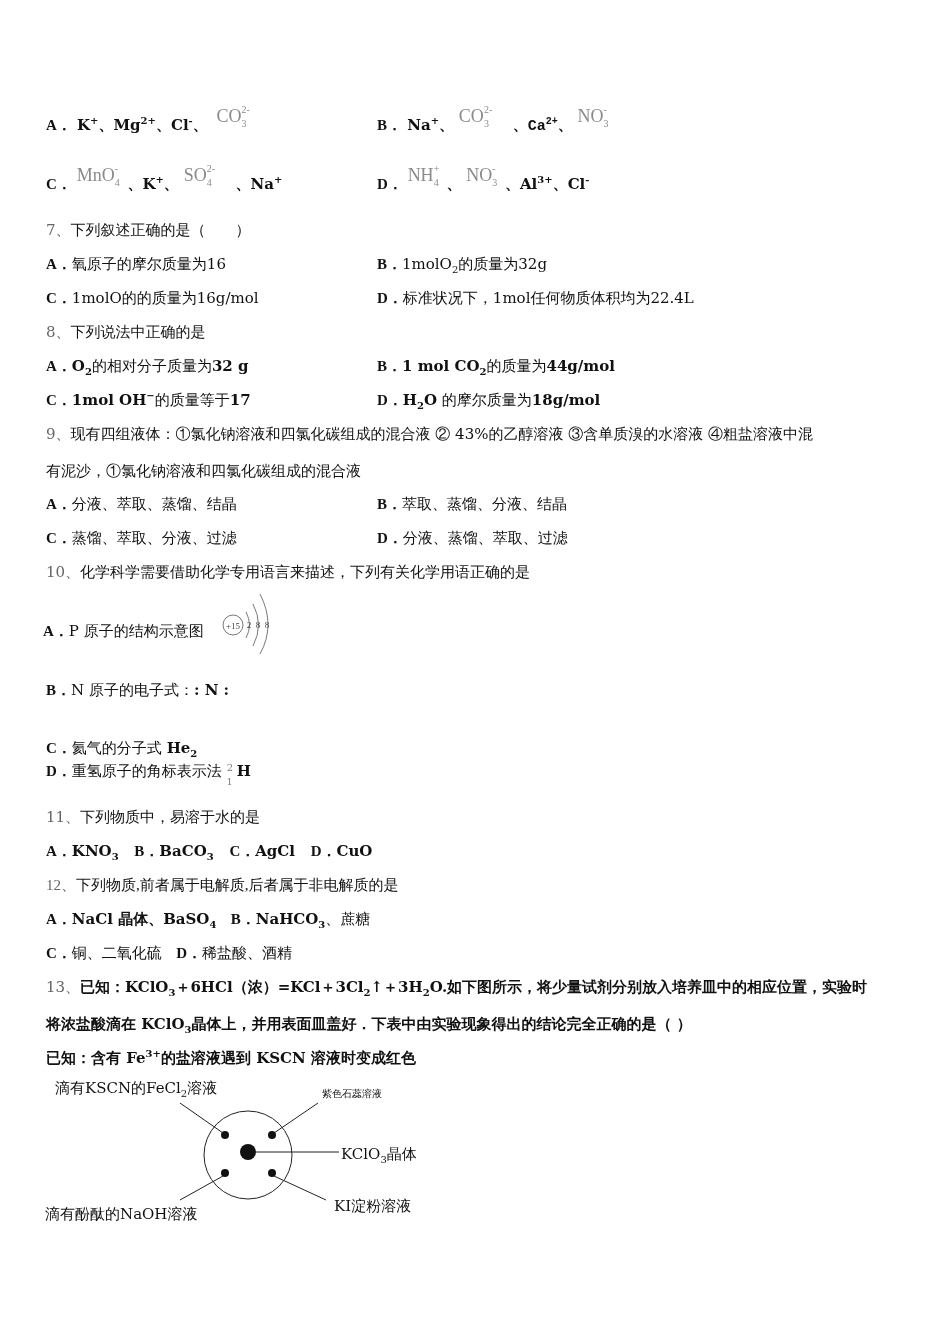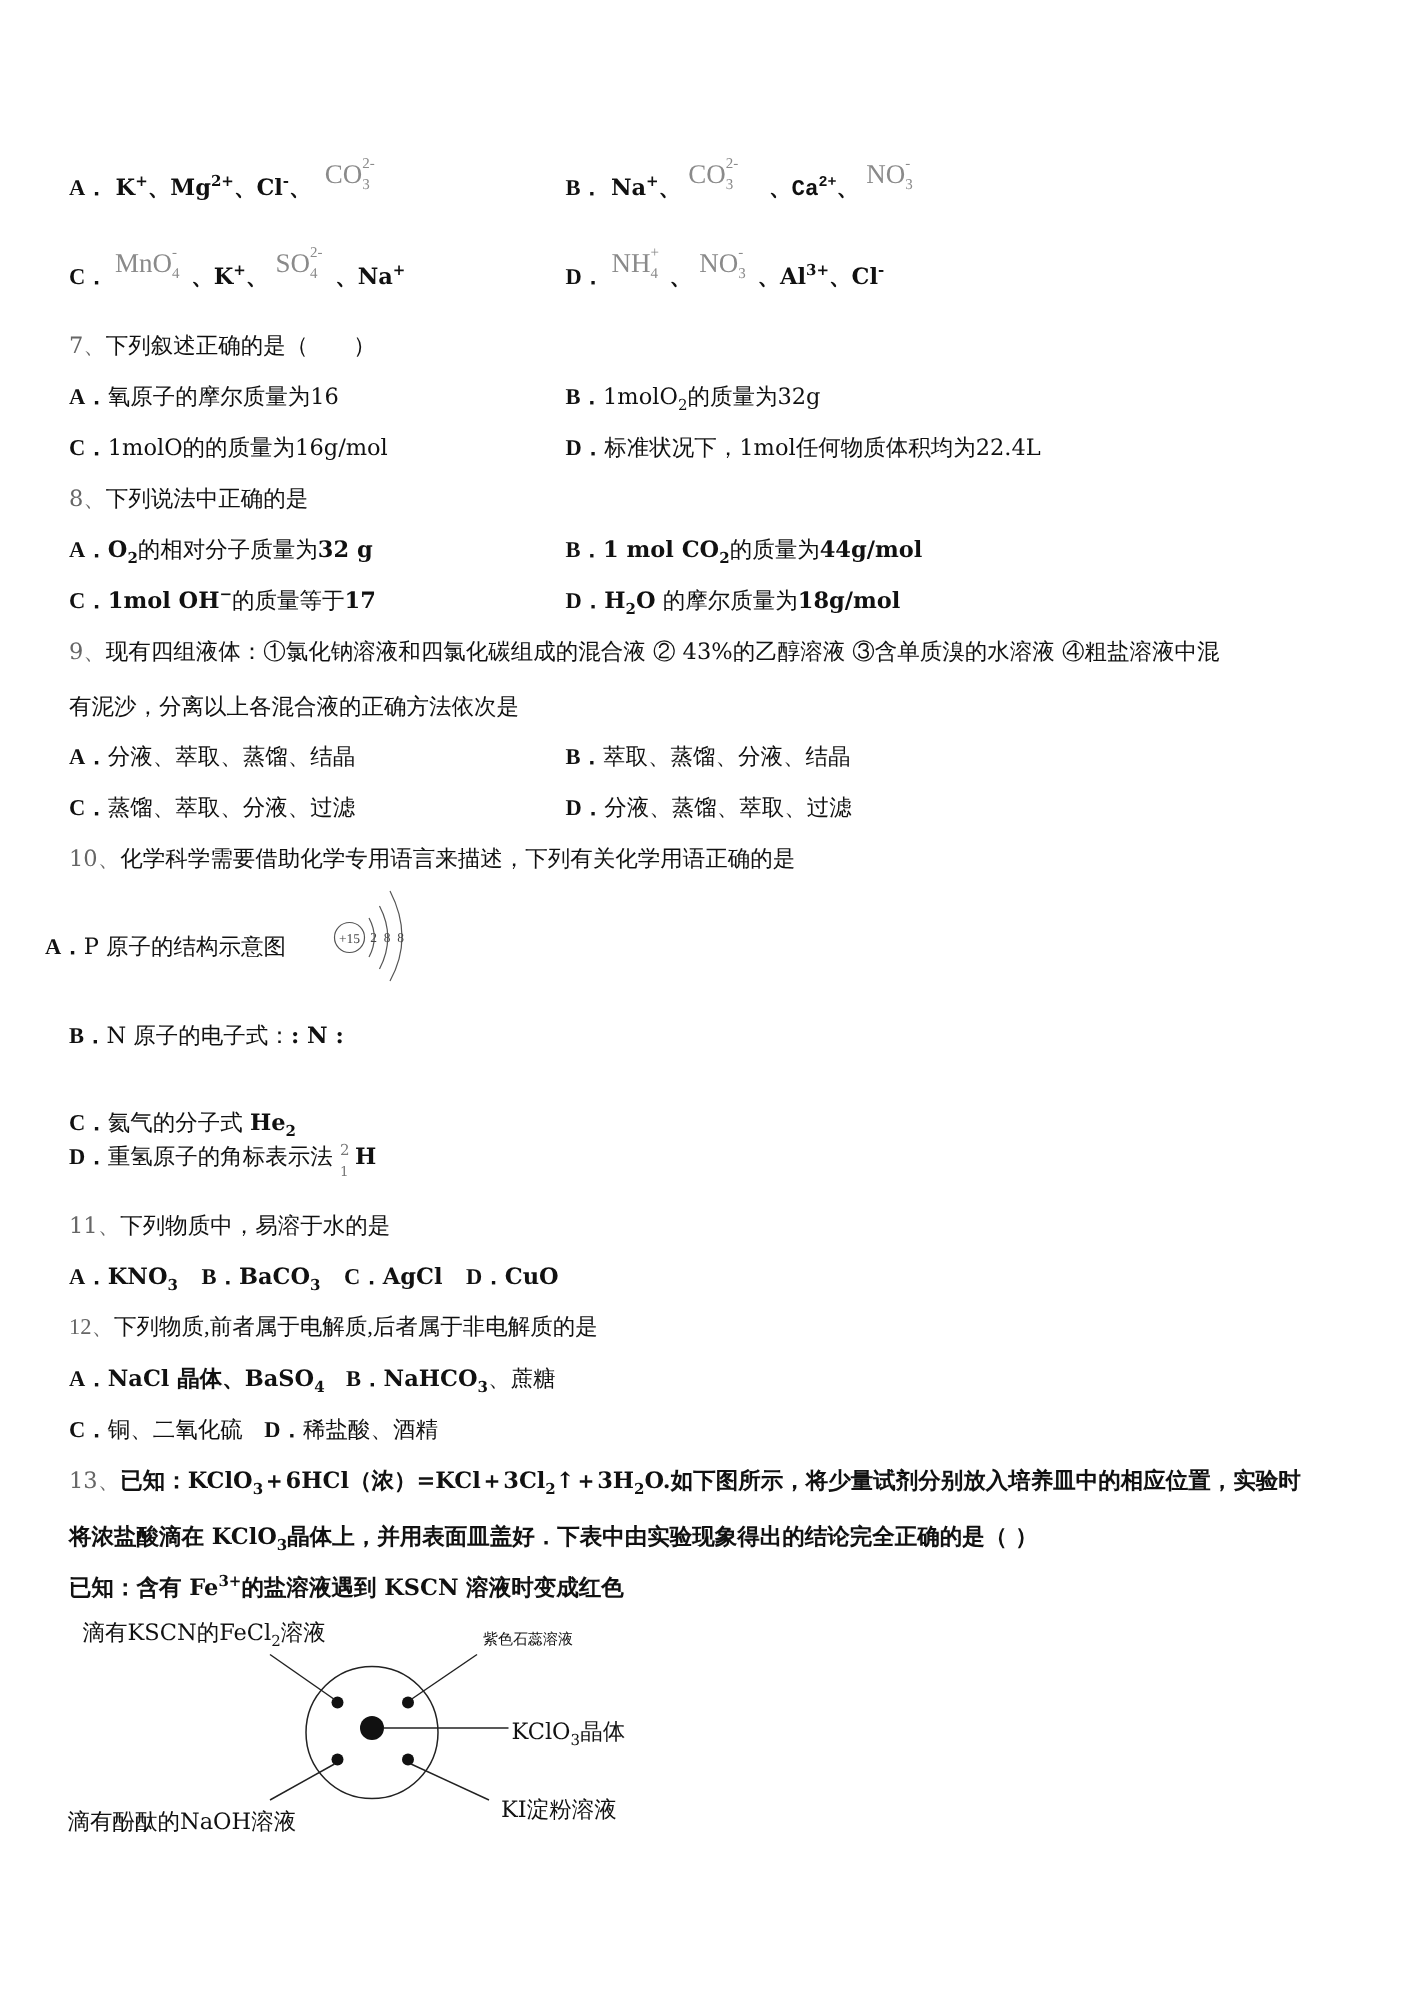--- a/index.html
+++ b/index.html
@@ -30,21 +30,21 @@
   <span class="ion gray" style="top:-8px;"><span>CO</span><span class="sup">2-</span><span class="sub">3</span></span>
   <span class="b" style="margin-left:24px;font-family:Liberation Mono, monospace;"><span>、Ca</span><sup>2+</sup><span>、</span></span>
   <span class="ion gray" style="top:-8px;"><span>NO</span><span class="sup">-</span><span class="sub">3</span></span>
 </div>
 
 <div class="line" style="left:46px; top:173px;">
   <span class="lbl">C．</span>
   <span class="ion gray" style="top:-8px;"><span>MnO</span><span class="sup">-</span><span class="sub">4</span></span>
   <span class="b" style="margin-left:8px;"><span>、K</span><sup>+</sup><span>、</span></span>
   <span class="ion gray" style="top:-8px;"><span>SO</span><span class="sup">2-</span><span class="sub">4</span></span>
-  <span class="b" style="margin-left:12px;"><span>、Na</span><sup>+</sup></span>
+  <span class="b" style="margin-left:24px;"><span>、Na</span><sup>+</sup></span>
 </div>
 
 <div class="line opt2" style="top:173px;">
   <span class="lbl">D．</span>
   <span class="ion gray" style="top:-8px;"><span>NH</span><span class="sup">+</span><span class="sub">4</span></span>
   <span class="b" style="margin-left:8px;">、</span>
   <span class="ion gray" style="top:-8px;"><span>NO</span><span class="sup">-</span><span class="sub">3</span></span>
   <span class="b" style="margin-left:8px;"><span>、Al</span><sup>3+</sup><span>、Cl</span><sup>-</sup></span>
 </div>
 
@@ -77,39 +77,39 @@
   <span class="lbl">C．</span><span class="b">1mol OH</span><sup class="b">−</sup><span>的质量等于</span><span class="b">17</span>
 </div>
 <div class="line opt2" style="top:390px;">
   <span class="lbl">D．</span><span class="b">H</span><sub class="b">2</sub><span class="b">O</span><span> 的摩尔质量为</span><span class="b">18g/mol</span>
 </div>
 
 <div class="line" style="left:46px; top:424px;">
   <span class="num">9、</span><span>现有四组液体：①氯化钠溶液和四氯化碳组成的混合液 ② 43%的乙醇溶液 ③含单质溴的水溶液 ④粗盐溶液中混</span>
 </div>
 <div class="line" style="left:46px; top:461px;">
-  <span>有泥沙，分离以上各混合液的正确方法依次是</span>
+  <span>有泥沙，①氯化钠溶液和四氯化碳组成的混合液</span>
 </div>
 <div class="line" style="left:46px; top:494px;">
   <span class="lbl">A．</span><span>分液、萃取、蒸馏、结晶</span>
 </div>
 <div class="line opt2" style="top:494px;">
   <span class="lbl">B．</span><span>萃取、蒸馏、分液、结晶</span>
 </div>
 <div class="line" style="left:46px; top:528px;">
   <span class="lbl">C．</span><span>蒸馏、萃取、分液、过滤</span>
 </div>
 <div class="line opt2" style="top:528px;">
   <span class="lbl">D．</span><span>分液、蒸馏、萃取、过滤</span>
 </div>
 
 <div class="line" style="left:46px; top:562px;">
   <span class="num">10、</span><span>化学科学需要借助化学专用语言来描述，下列有关化学用语正确的是</span>
 </div>
-<div class="line" style="left:30px; top:621px;text-align:right;">
+<div class="line" style="left:43px; top:621px;text-align:right;">
   <span class="lbl">A．</span><span>P 原子的结构示意图</span>
 </div>
 <svg style="position:absolute; left:220px; top:590px;" width="60" height="66" viewBox="0 0 60 66">
   <circle cx="13" cy="35" r="10" fill="none" stroke="#555" stroke-width="0.8"></circle>
   <text x="13" y="38.5" font-size="9" text-anchor="middle" fill="#444" font-family="Liberation Serif, serif">+15</text>
   <path d="M26 22 Q33 35 26 48" fill="none" stroke="#555" stroke-width="0.8"></path>
   <path d="M33 14 Q44 35 33 56" fill="none" stroke="#555" stroke-width="0.8"></path>
   <path d="M40 4 Q56 35 40 64" fill="none" stroke="#555" stroke-width="0.8"></path>
   <text x="29" y="38" font-size="9" text-anchor="middle" fill="#444" font-family="Liberation Serif, serif">2</text>
   <text x="38" y="38" font-size="9" text-anchor="middle" fill="#444" font-family="Liberation Serif, serif">8</text>

